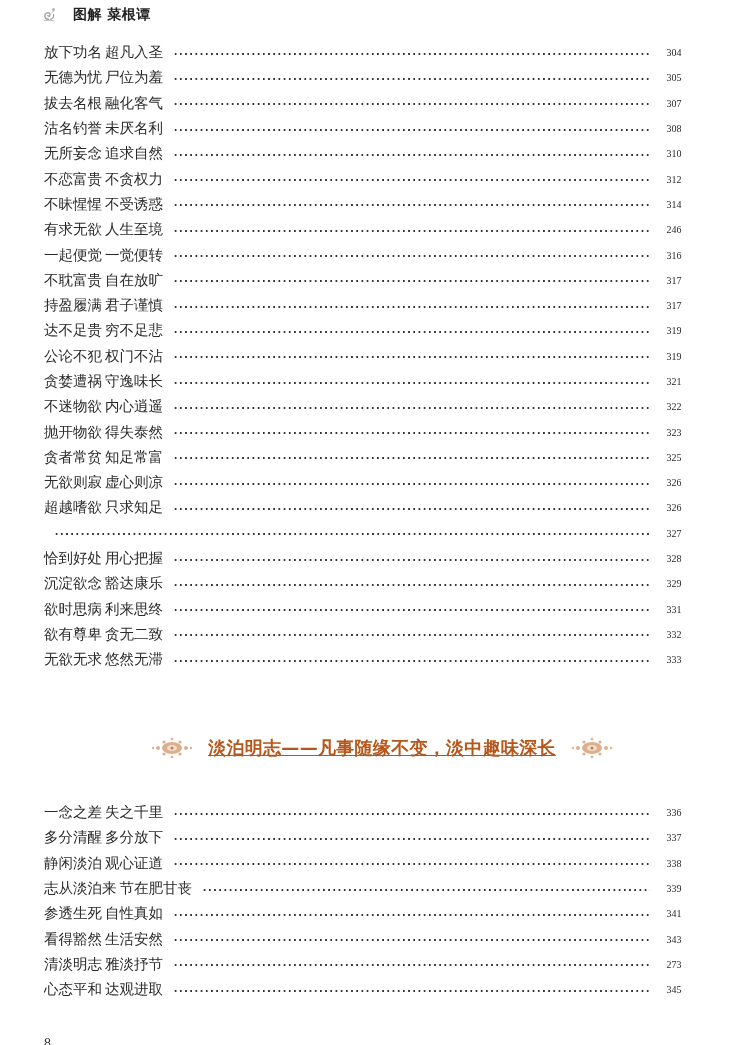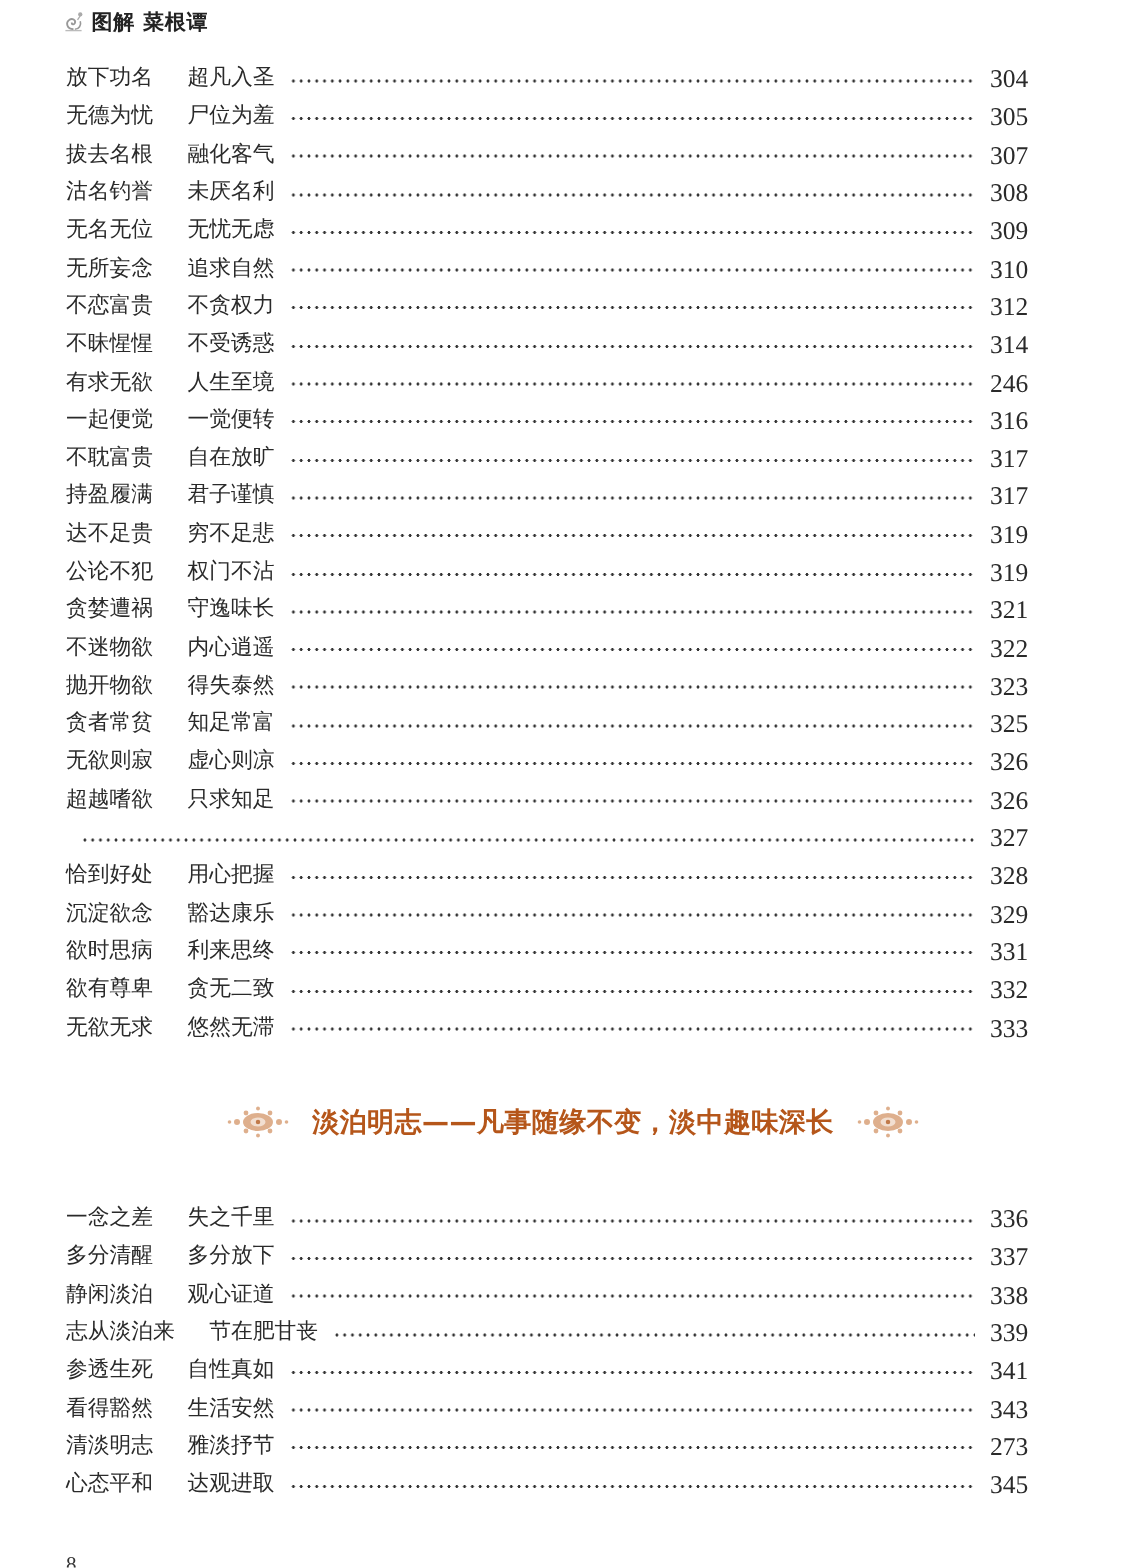--- a/index.html
+++ b/index.html
@@ -15,21 +15,21 @@
       font-family: "DejaVu Serif", "Liberation Serif", serif;
       color: #2a2a2a;
     }
     .header {
       position: absolute;
       left: 40px;
       top: 4px;
       height: 22px;
       display: flex;
       align-items: center;
-      gap: 3px;
+      gap: 15px;
     }
     .header-icon {
       width: 18px;
       height: 18px;
       display: inline-block;
     }
     .header-title {
       font-family: "DejaVu Sans", "Liberation Sans", sans-serif;
       font-weight: bold;
       font-size: 14px;
@@ -46,38 +46,38 @@
     .toc-row {
       display: flex;
       align-items: center;
       height: 25.3px;
       font-size: 14.5px;
       line-height: 25px;
     }
     .toc-title {
       white-space: nowrap;
       display: flex;
-      gap: 23px;
+      gap: 3px;
       align-items: center;
     }
     .toc-leader {
       flex: 1;
       margin: 0 10px 0 10px;
       height: 2px;
       background-image: radial-gradient(circle, #333 0.9px, transparent 1.1px);
       background-size: 5.2px 2px;
       background-repeat: repeat-x;
       align-self: center;
       margin-top: 2px;
     }
     .toc-page {
       font-family: "Liberation Serif", "DejaVu Serif", serif;
-      font-size: 17px;
+      font-size: 10px;
       width: 28px;
-      text-align: left;
+      text-align: center;
     }
     .chapter-heading {
       position: absolute;
       left: 112px;
       top: 731px;
       width: 540px;
       height: 34px;
       display: flex;
       align-items: center;
       justify-content: center;
@@ -88,20 +88,21 @@
       height: 22px;
       display: inline-block;
     }
     .chapter-title {
       font-family: "DejaVu Sans", "Liberation Sans", sans-serif;
       font-weight: bold;
       font-size: 18px;
       color: #b5561a;
       white-space: nowrap;
       letter-spacing: 0.3px;
+      text-decoration: underline;
     }
     .page-number {
       position: absolute;
       left: 44px;
       top: 1036px;
       font-family: "Liberation Serif", serif;
       font-size: 14px;
       color: #333;
     }
   </style>
@@ -145,28 +146,20 @@
       <span class="toc-leader"></span>
       <span class="toc-page">307</span>
     </div>
     <div class="toc-row">
       <span class="toc-title">
         <span>沽名钓誉</span>
         <span>未厌名利</span>
       </span>
       <span class="toc-leader"></span>
       <span class="toc-page">308</span>
-    </div>
-    <div class="toc-row">
-      <span class="toc-title">
-        <span>无名无位</span>
-        <span>无忧无虑</span>
-      </span>
-      <span class="toc-leader"></span>
-      <span class="toc-page">309</span>
     </div>
     <div class="toc-row">
       <span class="toc-title">
         <span>无所妄念</span>
         <span>追求自然</span>
       </span>
       <span class="toc-leader"></span>
       <span class="toc-page">310</span>
     </div>
     <div class="toc-row">

